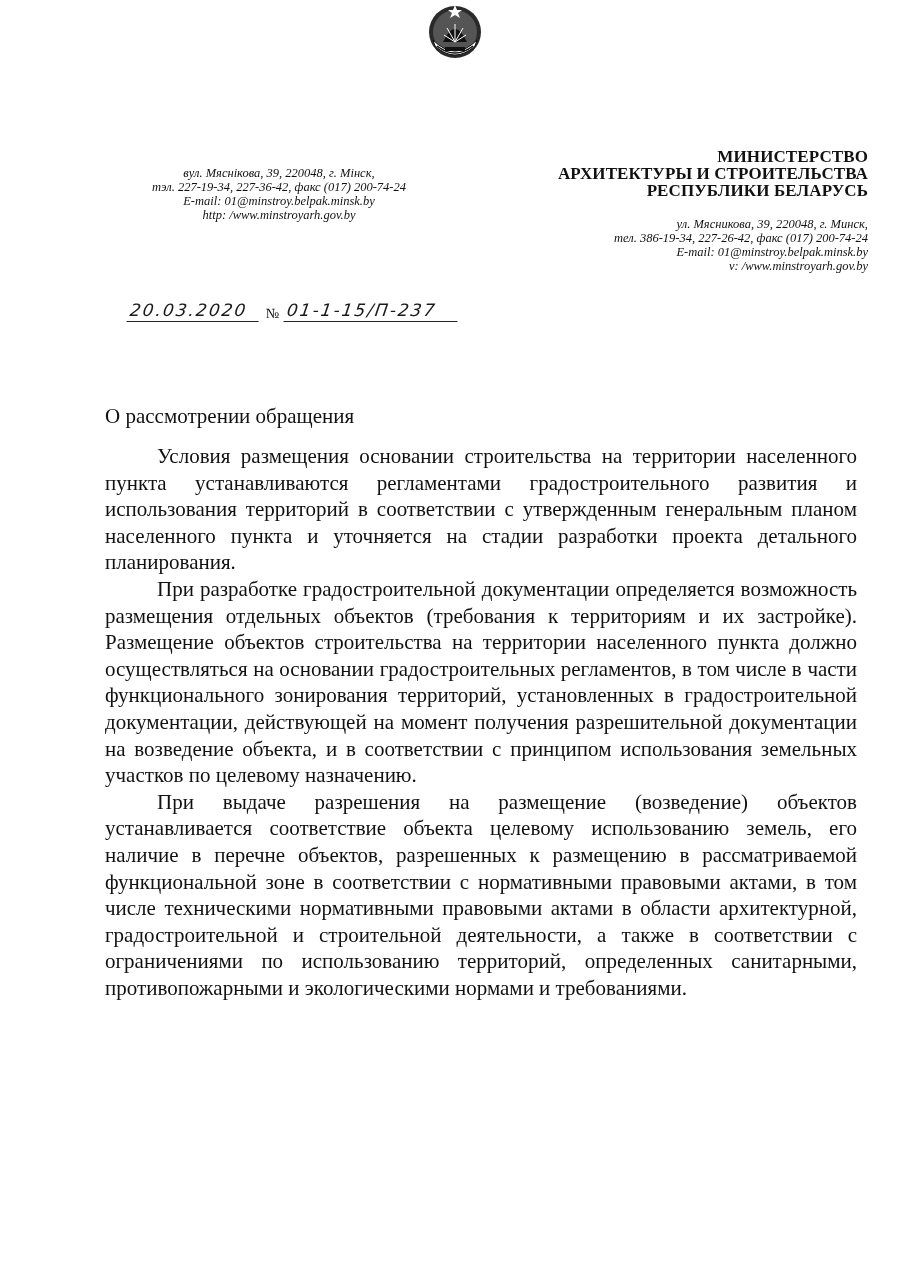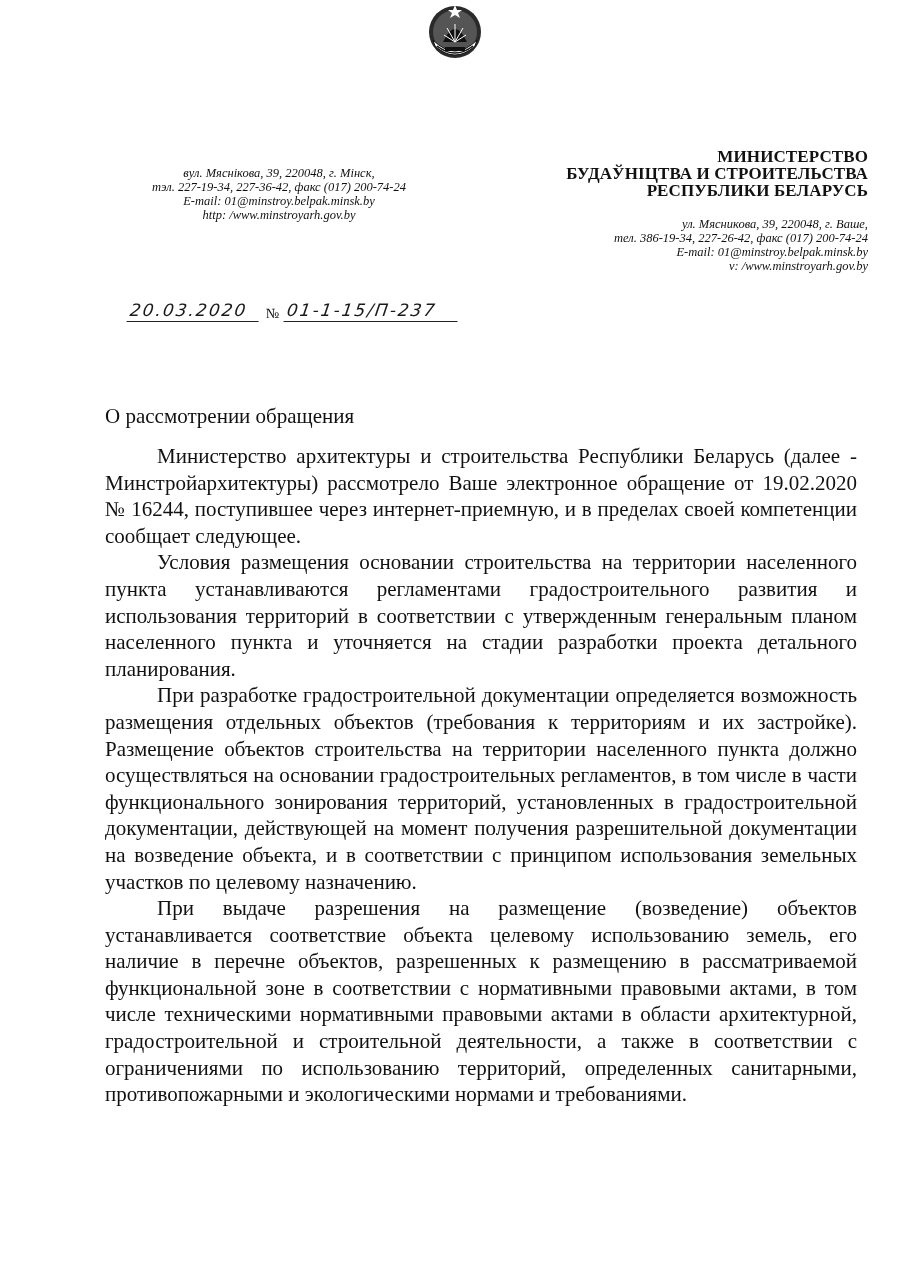--- a/index.html
+++ b/index.html
@@ -127,39 +127,38 @@
     <div>вул. Мяснікова, 39, 220048, г. Мінск,</div>
     <div>тэл. 227-19-34, 227-36-42, факс (017) 200-74-24</div>
     <div>E-mail: 01@minstroy.belpak.minsk.by</div>
     <div>http: /www.minstroyarh.gov.by</div>
   </div>
 </div>
 
 <div class="header-col right">
   <div class="ministry-name">
     <div>МИНИСТЕРСТВО</div>
-    <div>БУДАЎНІЦТВА И СТРОИТЕЛЬСТВА</div>
+    <div>АРХИТЕКТУРЫ И СТРОИТЕЛЬСТВА</div>
     <div>РЕСПУБЛИКИ БЕЛАРУСЬ</div>
   </div>
   <div class="contacts">
-    <div>ул. Мясникова, 39, 220048, г. Ваше,</div>
+    <div>ул. Мясникова, 39, 220048, г. Минск,</div>
     <div>тел. 386-19-34, 227-26-42, факс (017) 200-74-24</div>
     <div>E-mail: 01@minstroy.belpak.minsk.by</div>
     <div>v: /www.minstroyarh.gov.by</div>
   </div>
 </div>
 
 <div class="reg-line">
   <div class="reg-row">
     <span class="hand date">20.03.2020</span>
     <span class="num-sign">№</span>
     <span class="hand num">01-1-15/П-237</span>
   </div>
 </div>
 
 <div class="subject">О рассмотрении обращения</div>
 
 <div class="body-text">
-  <p>Министерство архитектуры и строительства Республики Беларусь (далее - Минстройархитектуры) рассмотрело Ваше электронное обращение от 19.02.2020 № 16244, поступившее через интернет-приемную, и в пределах своей компетенции сообщает следующее.</p>
   <p>Условия размещения основании строительства на территории населенного пункта устанавливаются регламентами градостроительного развития и использования территорий в соответствии с утвержденным генеральным планом населенного пункта и уточняется на стадии разработки проекта детального планирования.</p>
   <p>При разработке градостроительной документации определяется возможность размещения отдельных объектов (требования к территориям и их застройке). Размещение объектов строительства на территории населенного пункта должно осуществляться на основании градостроительных регламентов, в том числе в части функционального зонирования территорий, установленных в градостроительной документации, действующей на момент получения разрешительной документации на возведение объекта, и в соответствии с принципом использования земельных участков по целевому назначению.</p>
   <p>При выдаче разрешения на размещение (возведение) объектов устанавливается соответствие объекта целевому использованию земель, его наличие в перечне объектов, разрешенных к размещению в рассматриваемой функциональной зоне в соответствии с нормативными правовыми актами, в том числе техническими нормативными правовыми актами в области архитектурной, градостроительной и строительной деятельности, а также в соответствии с ограничениями по использованию территорий, определенных санитарными, противопожарными и экологическими нормами и требованиями.</p>
 </div>
 
 </body></html>

